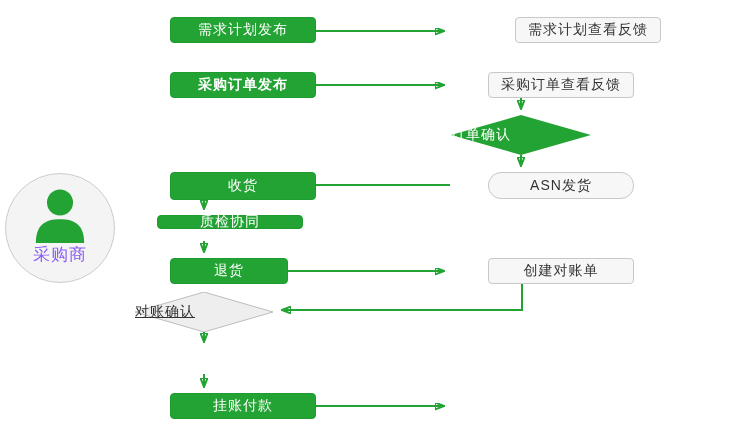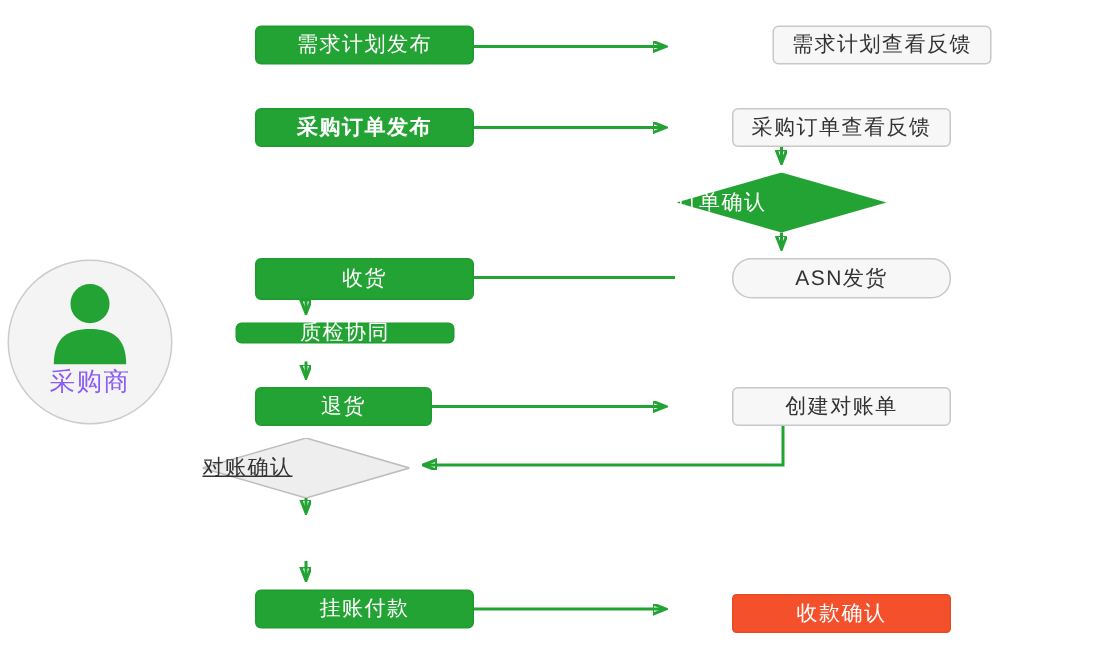--- a/index.html
+++ b/index.html
@@ -97,21 +97,20 @@
 
   <div class="diamond d-gray n-statement-confirm">
     <svg viewBox="0 0 100 100" preserveAspectRatio="none">
       <polygon points="50,0 100,50 50,100 0,50" fill="#eeeeee" stroke="#bdbdbd" stroke-width="1" vector-effect="non-scaling-stroke"></polygon>
     </svg>
     <span>对账确认</span>
   </div>
 
 
   <div class="node gbox n-payment">挂账付款</div>
-  <div class="node rbox n-payment-confirm">收款确认</div>
 
   <div class="actor a-buyer">
     <svg class="icon" width="56" height="56" viewBox="0 0 56 58">
       <circle cx="28" cy="16" r="13.5" fill="#23a333"></circle>
       <path d="M3,58 C3,39 13,33.5 28,33.5 C43,33.5 53,39 53,58 Z" fill="#23a333"></path>
     </svg>
     <div class="label">采购商</div>
   </div>
 
 

